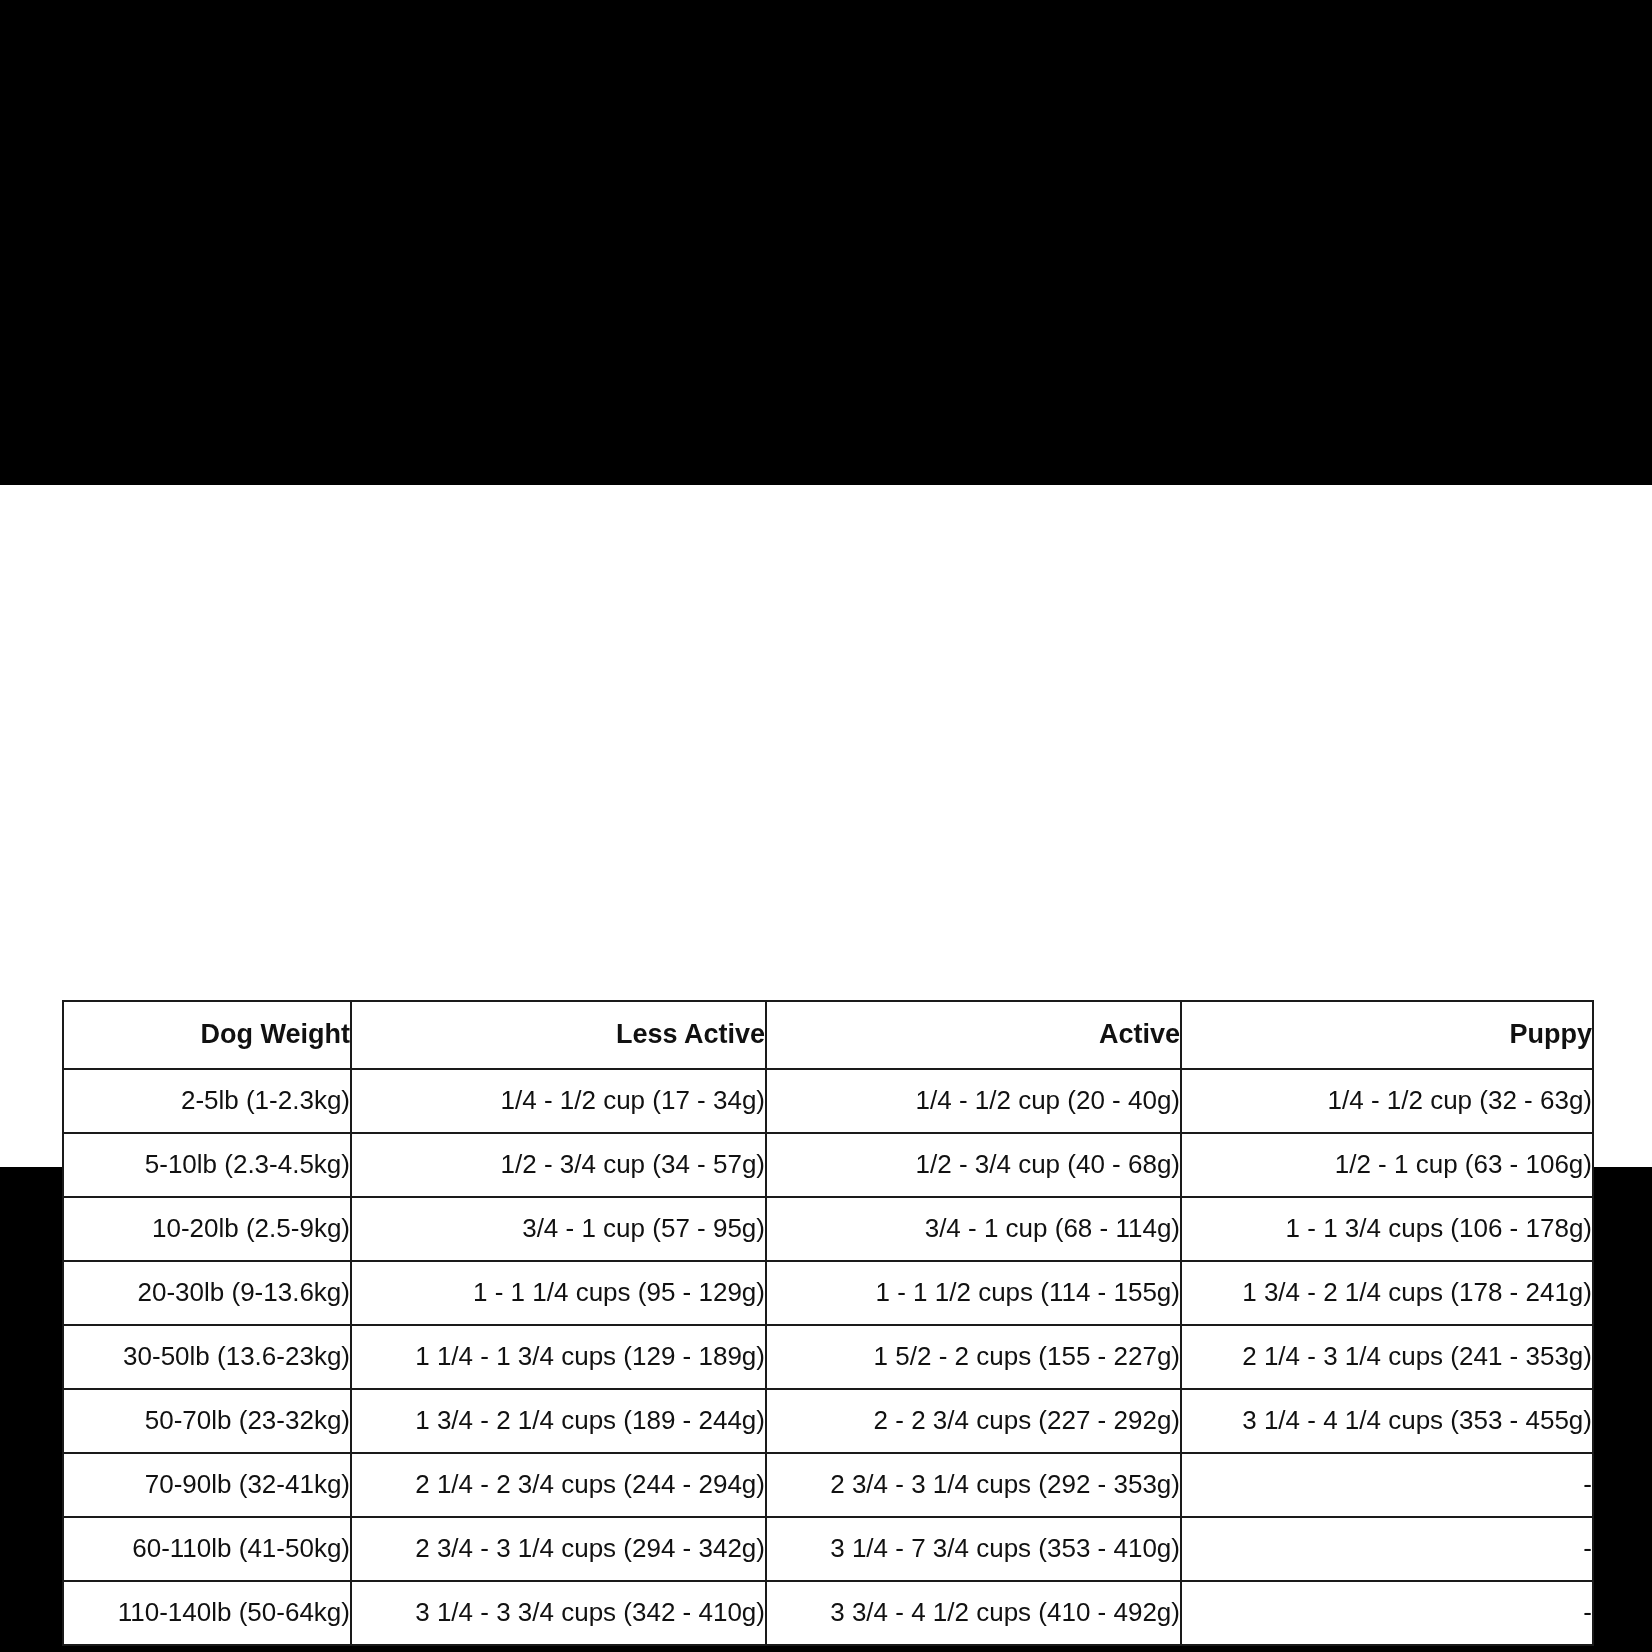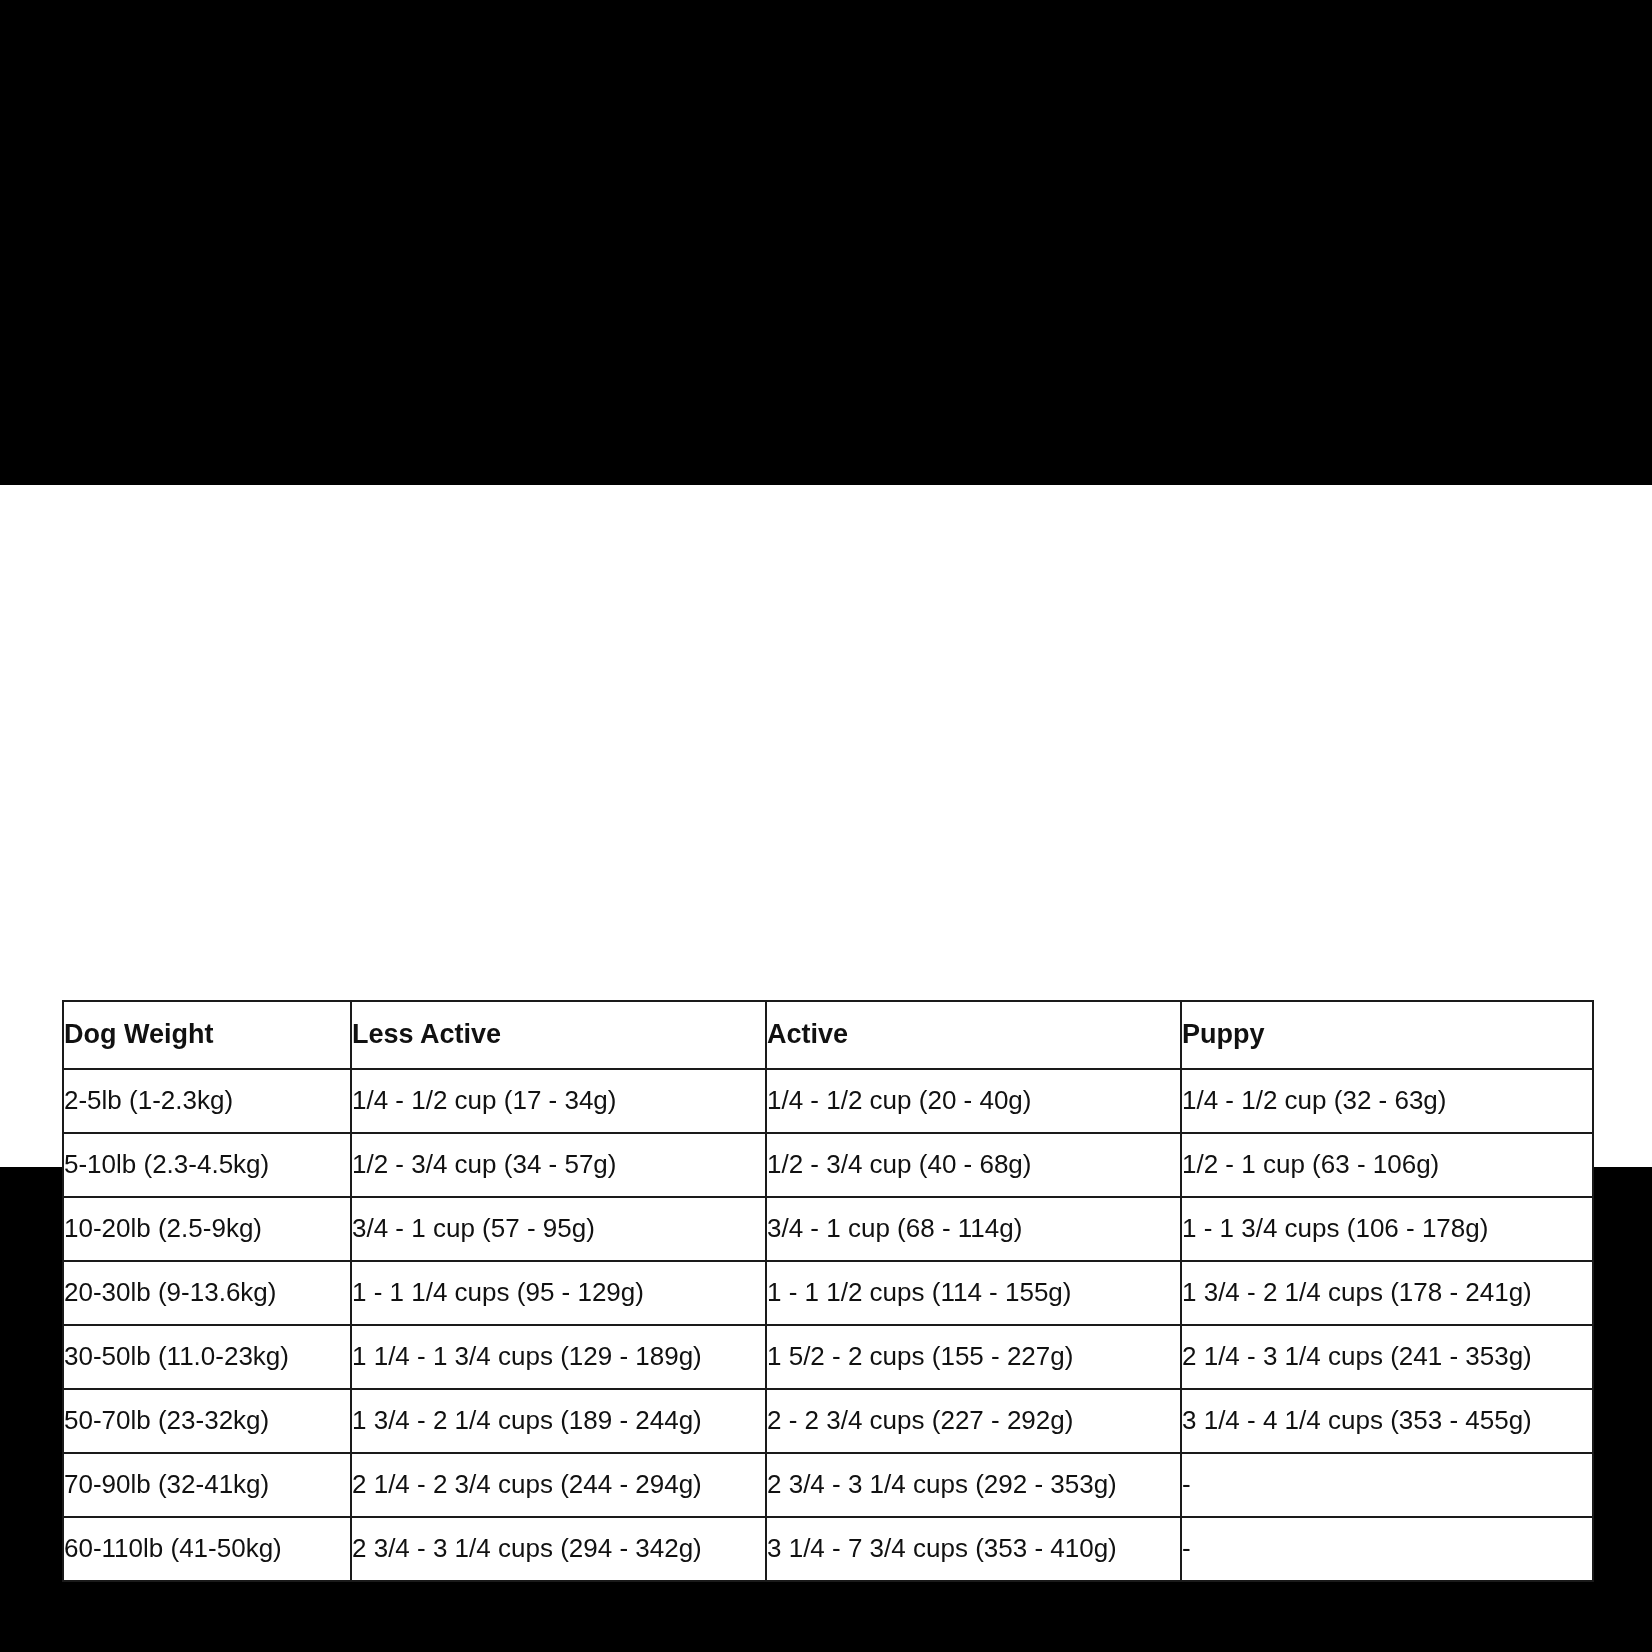--- a/index.html
+++ b/index.html
@@ -35,21 +35,21 @@
   }
   table.feeding-table {
     border-collapse: collapse;
     width: 1530px;
     table-layout: fixed;
     background: #ffffff;
   }
   table.feeding-table th,
   table.feeding-table td {
     border: 2px solid #1a1a1a;
-    text-align: left;
+    text-align: right;
     vertical-align: middle;
     color: #111111;
     padding: 0;
     height: 62px;
     line-height: 1.15;
     white-space: nowrap;
   }
   table.feeding-table th {
     font-size: 27px;
     font-weight: bold;
@@ -104,21 +104,21 @@
             <td>3/4 - 1 cup (68 - 114g)</td>
             <td>1 - 1 3/4 cups (106 - 178g)</td>
           </tr>
           <tr>
             <td>20-30lb (9-13.6kg)</td>
             <td>1 - 1 1/4 cups (95 - 129g)</td>
             <td>1 - 1 1/2 cups (114 - 155g)</td>
             <td>1 3/4 - 2 1/4 cups (178 - 241g)</td>
           </tr>
           <tr>
-            <td>30-50lb (11.0-23kg)</td>
+            <td>30-50lb (13.6-23kg)</td>
             <td>1 1/4 - 1 3/4 cups (129 - 189g)</td>
             <td>1 5/2 - 2 cups (155 - 227g)</td>
             <td>2 1/4 - 3 1/4 cups (241 - 353g)</td>
           </tr>
           <tr>
             <td>50-70lb (23-32kg)</td>
             <td>1 3/4 - 2 1/4 cups (189 - 244g)</td>
             <td>2 - 2 3/4 cups (227 - 292g)</td>
             <td>3 1/4 - 4 1/4 cups (353 - 455g)</td>
           </tr>
@@ -127,17 +127,23 @@
             <td>2 1/4 - 2 3/4 cups (244 - 294g)</td>
             <td>2 3/4 - 3 1/4 cups (292 - 353g)</td>
             <td>-</td>
           </tr>
           <tr>
             <td>60-110lb (41-50kg)</td>
             <td>2 3/4 - 3 1/4 cups (294 - 342g)</td>
             <td>3 1/4 - 7 3/4 cups (353 - 410g)</td>
             <td>-</td>
           </tr>
+          <tr>
+            <td>110-140lb (50-64kg)</td>
+            <td>3 1/4 - 3 3/4 cups (342 - 410g)</td>
+            <td>3 3/4 - 4 1/2 cups (410 - 492g)</td>
+            <td>-</td>
+          </tr>
         </tbody>
       </table>
     </div>
   </div>
 </div>
 
 </body></html>

